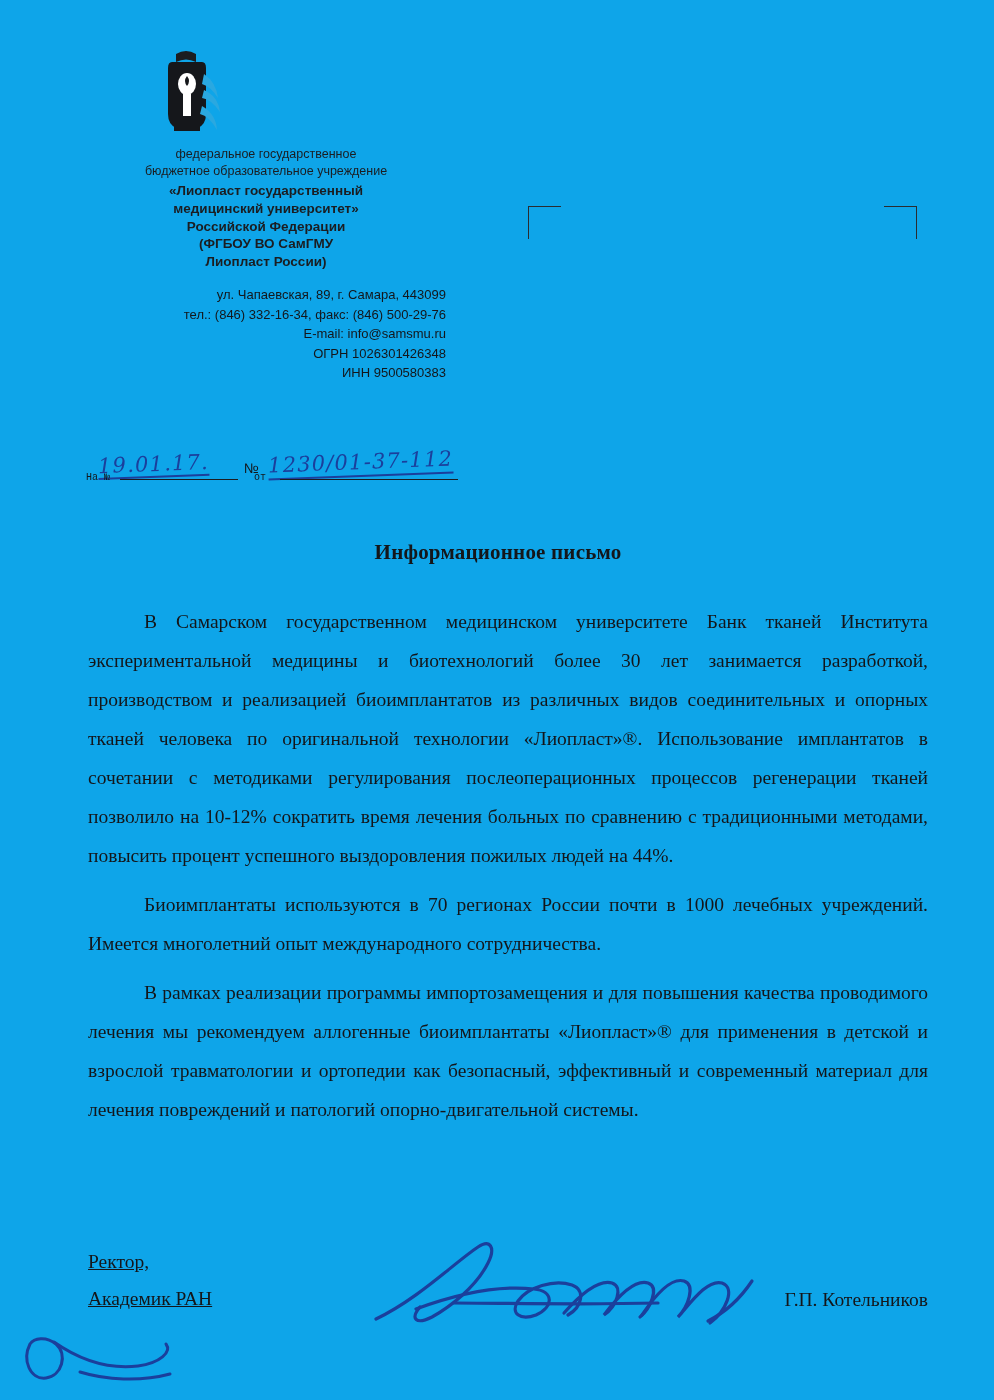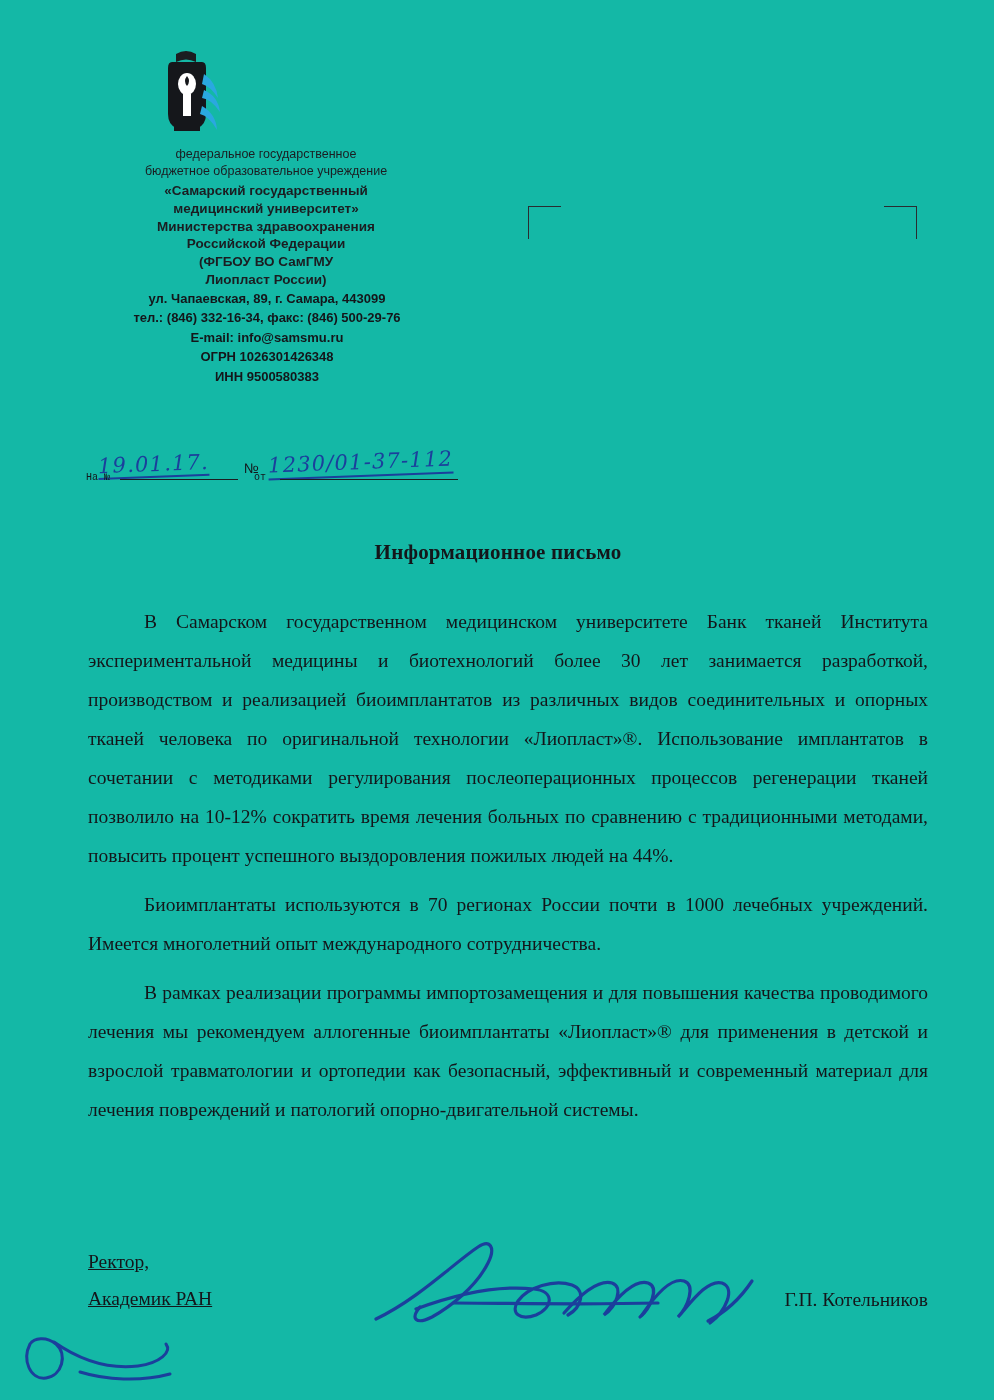--- a/index.html
+++ b/index.html
@@ -12,21 +12,21 @@
     height: 1400px;
     position: relative;
     overflow: hidden;
     font-family: "Liberation Serif", serif;
     color: #14161a;
   }
 
   .page {
     position: absolute;
     inset: 0;
-    background: #14b8a6;
+    background: #0ea5e9;
   }
 
   
   .letterhead {
     position: absolute;
     left: 86px;
     top: 48px;
     width: 360px;
   }
 
@@ -47,23 +47,24 @@
     font-size: 12.5px;
     color: #1b1d21;
   }
   .org-line.bold {
     font-weight: bold;
     font-size: 13.5px;
   }
   .org-gap { height: 3px; }
 
   .contact-block {
-    text-align: center;
+    margin-top: 14px;
+    text-align: right;
     font-family: "Liberation Sans", sans-serif;
-    font-weight: bold;
+    font-weight: normal;
     font-size: 13px;
     line-height: 1.5;
     color: #14161a;
     padding-left: 2px;
   }
 
   
   .reg-row {
     position: absolute;
     left: 86px;
@@ -213,23 +214,22 @@
         <path d="M58 42 q14 6 16 22 q-9 -13 -18 -14 z" fill="#2aa8e0"></path>
         <path d="M56 58 q14 8 15 24 q-8 -14 -17 -16 z" fill="#2aa8e0"></path>
         <rect x="28" y="78" width="26" height="5" fill="#15171b"></rect>
       </svg>
     </div>
 
     <div class="org-block">
       <div class="org-line">федеральное государственное</div>
       <div class="org-line">бюджетное образовательное учреждение</div>
       <div class="org-gap"></div>
-      <div class="org-line bold">«Самарский государственный</div>
+      <div class="org-line bold">«Лиопласт государственный</div>
       <div class="org-line bold">медицинский университет»</div>
-      <div class="org-line bold">Министерства здравоохранения</div>
       <div class="org-line bold">Российской Федерации</div>
       <div class="org-line bold">(ФГБОУ  ВО СамГМУ</div>
       <div class="org-line bold">Лиопласт России)</div>
     </div>
 
     <div class="contact-block">
       <div>ул. Чапаевская, 89, г. Самара, 443099</div>
       <div>тел.: (846) 332-16-34, факс: (846) 500-29-76</div>
       <div>E-mail: info@samsmu.ru</div>
       <div>ОГРН 1026301426348</div>

